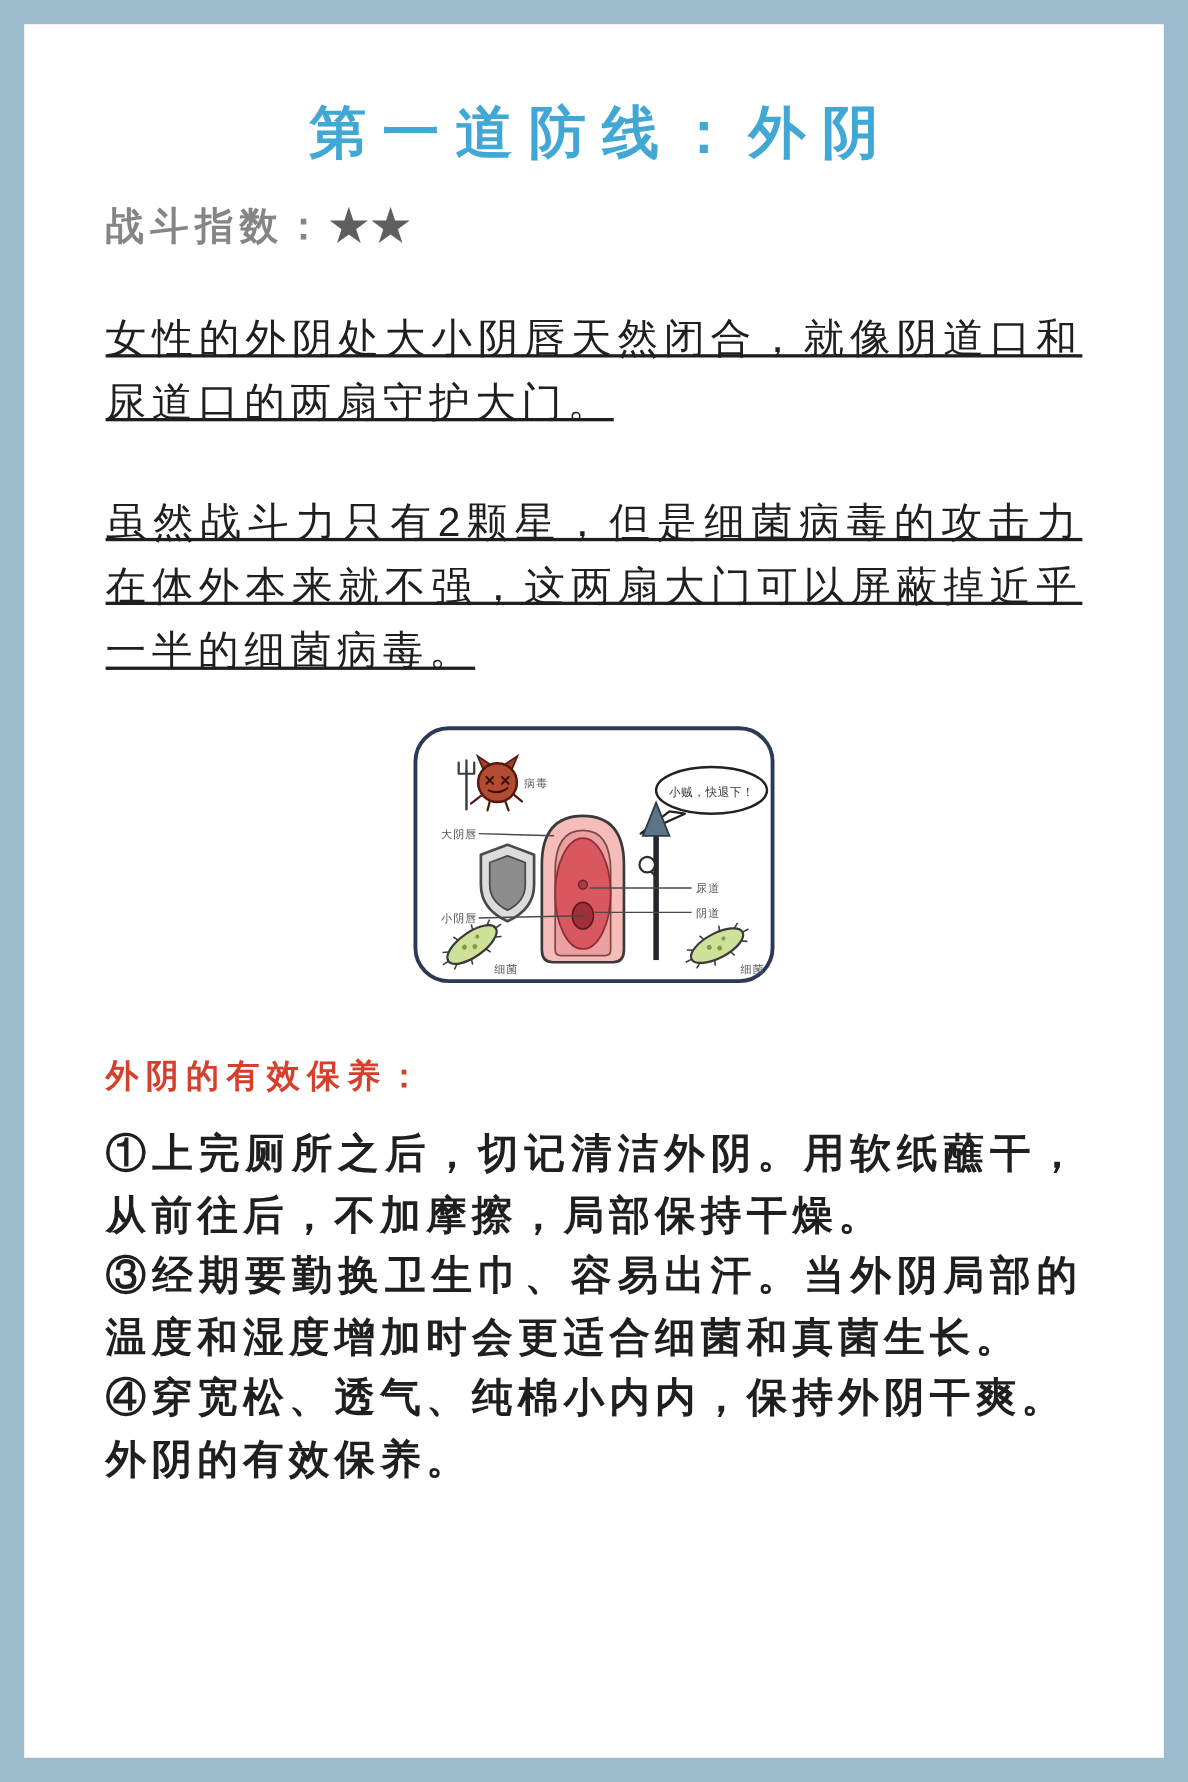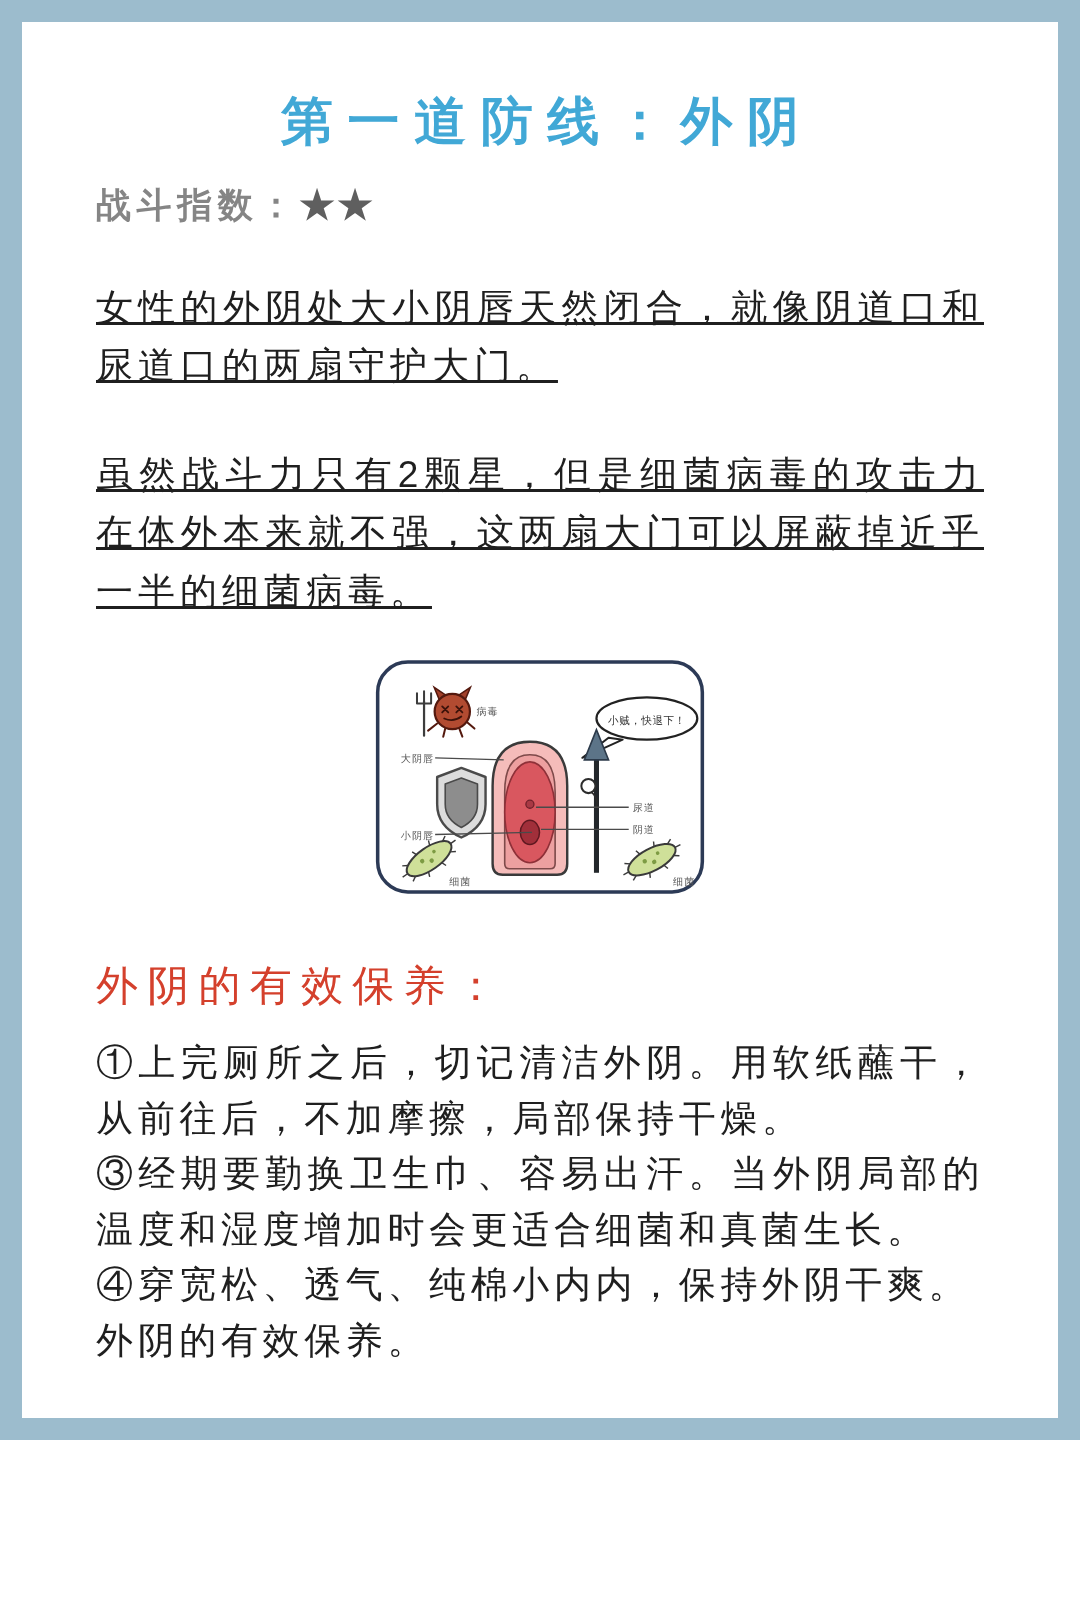--- a/index.html
+++ b/index.html
@@ -2,21 +2,21 @@
 <html style="--frame: #9cbccd; --title: #41a8d6; --subtitle: #858585; --body: #1f1f1f; --accent_red: #d4402c;"><head>
 <meta charset="utf-8">
 <style>
   :root{
     --frame:#9cbccd; --title:#41a8d6; --subtitle:#858585;
     --body:#1f1f1f; --accent_red:#d4402c;
   }
   *{box-sizing:border-box;}
   html,body{margin:0;padding:0;}
   body{width:1080px;height:1620px;font-family:"Liberation Sans",sans-serif;}
-  .page{width:1080px;height:1440px;background:var(--frame);padding:22px;}
+  .page{width:1080px;height:1620px;background:var(--frame);padding:22px;}
   .sheet{width:100%;height:100%;background:#ffffff;padding:70px 74px 0;overflow:hidden;}
   .title{
     margin:0;text-align:center;color:var(--title);
     font-size:52px;font-weight:bold;letter-spacing:0.28em;text-indent:0.28em;
     line-height:1.15;
   }
   .subtitle{
     margin-top:30px;text-align:left;color:var(--subtitle);
     font-size:35px;font-weight:bold;letter-spacing:0.16em;
   }
@@ -24,27 +24,27 @@
   .body-para{
     margin:50px 0 0;color:var(--body);font-size:37px;line-height:1.58;
     letter-spacing:0.135em;text-align:justify;text-decoration:underline;
   }
   .figure{width:336px;margin:34px auto 0;text-align:right;}
   .figure svg{display:block;}
   .tiny-label{font-size:10px;fill:#5a5a5a;letter-spacing:1px;}
   .bubble-text{font-size:10.5px;fill:#333333;letter-spacing:0.5px;}
   .leader path{stroke:#4a4a4a;stroke-width:1.3;fill:none;}
   .care-heading{
-    margin:62px 0 0;color:var(--accent_red);font-size:42px;font-weight:normal;
+    margin:62px 0 0;color:var(--accent_red);font-size:30px;font-weight:bold;
     letter-spacing:0.22em;line-height:1.2;
   }
   .care-list{margin-top:24px;}
   .care-item{
     margin:0;color:var(--body);font-size:37px;line-height:1.5;
-    letter-spacing:0.125em;text-align:justify;
+    letter-spacing:0.125em;text-align:justify;font-weight:bold;
   }
 </style>
 </head>
 <body>
 
 <div class="page">
   <div class="sheet">
 
     <h1 class="title">第一道防线：外阴</h1>
 

